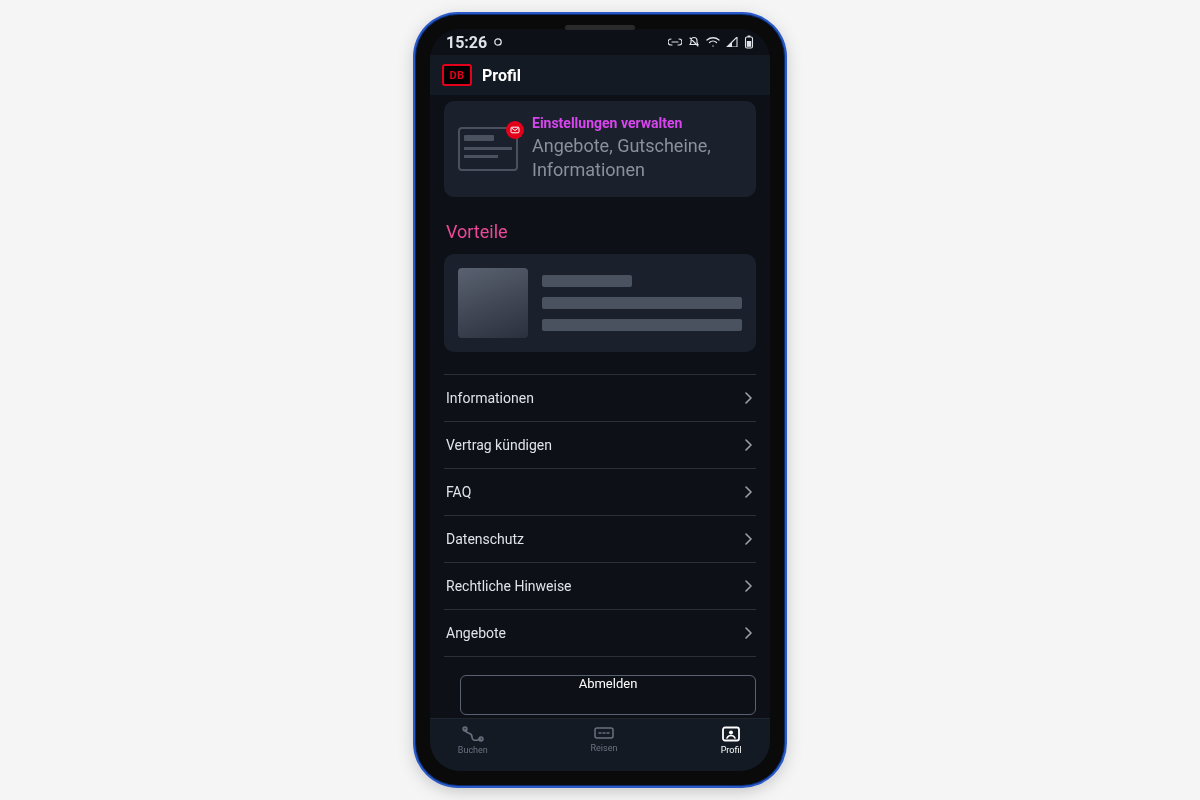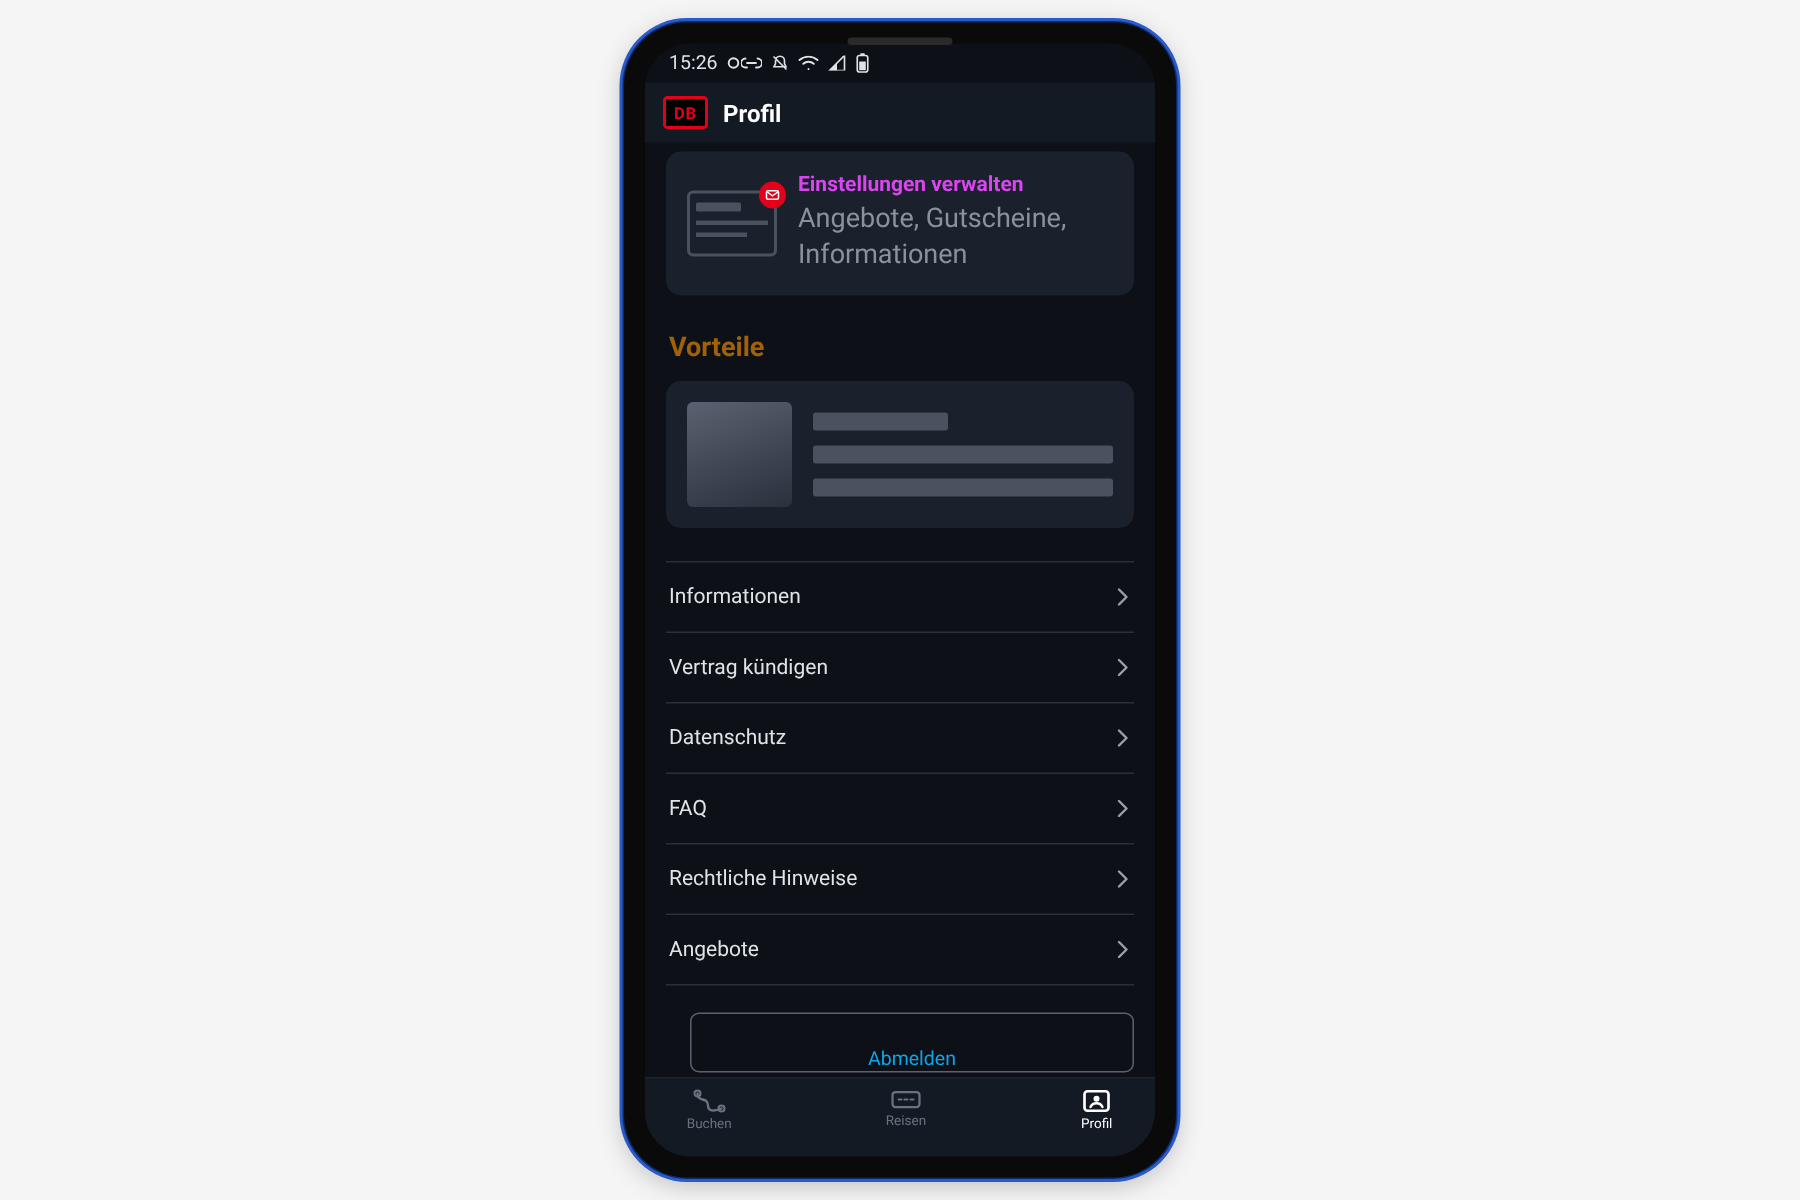--- a/index.html
+++ b/index.html
@@ -37,22 +37,22 @@
     width:100%;height:100%;
     background:var(--screen);
     border-radius:30px;
     overflow:hidden;
     display:flex;flex-direction:column;
     color:var(--text);
     font-size:13px;
   }
   
   .statusbar{
-    height:26px;display:flex;align-items:center;
-    padding:0 16px;font-size:13px;font-weight:400;color:#dfe3e8;
+    height:26px;display:flex;align-items:center;justify-content:space-between;
+    padding:0 16px;font-size:16px;font-weight:700;color:#dfe3e8;
   }
   .status-left{display:flex;align-items:center;gap:6px;}
   .status-right{display:flex;align-items:center;gap:6px;}
   .status-right svg{display:block;}
   
   .app-header{
     background:var(--header-bg);
     height:40px;display:flex;align-items:center;gap:10px;padding:0 12px;
   }
   .db-logo{
@@ -71,42 +71,42 @@
   .card-icon{
     width:56px;height:40px;border:2px solid #4a5260;border-radius:4px;
     position:relative;flex-shrink:0;
   }
   .card-icon .stripe{position:absolute;left:4px;right:22px;top:6px;height:6px;background:#4a5260;border-radius:1px;}
   .card-icon .line1{position:absolute;left:4px;right:4px;top:18px;height:3px;background:#4a5260;}
   .card-icon .line2{position:absolute;left:4px;right:18px;top:26px;height:3px;background:#4a5260;}
   .card-icon .badge{position:absolute;top:-8px;right:-8px;width:18px;height:18px;background:var(--db-red);border-radius:50%;display:flex;align-items:center;justify-content:center;}
   .card-text strong{display:block;font-size:14px;color:#d946ef;margin-bottom:3px;}
   .card-text span{color:var(--text-dim);font-size:18px;line-height:1.35;}
-  .section-title{font-size:18px;font-weight:700;color:#a16207;margin:24px 0 12px 2px;}
+  .section-title{font-size:18px;font-weight:400;color:#ec4899;margin:24px 0 12px 2px;}
   .placeholder-card{
     background:var(--card);border-radius:10px;padding:14px;display:flex;gap:14px;
   }
   .ph-thumb{width:70px;height:70px;border-radius:4px;background:linear-gradient(160deg,#5a6170 0%,#2a303c 100%);flex-shrink:0;}
   .ph-lines{flex:1;display:flex;flex-direction:column;gap:10px;justify-content:center;}
   .ph-line{height:12px;border-radius:2px;background:#4a5260;}
   .ph-line.short{width:45%;}
   .ph-line.long{width:100%;}
   
   .list{margin-top:22px;border-top:1px solid var(--divider);}
   .row{
     height:46px;display:flex;align-items:center;justify-content:space-between;
     border-bottom:1px solid var(--divider);padding:0 4px 0 2px;
   }
   .row span{font-size:14px;color:#e0e3e8;}
   .chev{color:#9aa0aa;}
   
   .logout-btn{
     margin:18px 0 0 16px;border:1px solid #5a6170;border-radius:6px;
-    height:38px;display:flex;align-items:flex-end;justify-content:center;
-    font-size:13px;color:#0ea5e9;
+    height:38px;display:flex;align-items:flex-start;justify-content:center;
+    font-size:13px;color:#ffffff;
   }
   .version{
     text-align:center;font-size:12px;color:#cfd3d9;margin:12px 0 0 0;
     display:flex;align-items:center;justify-content:center;gap:6px;
   }
   .heart{color:var(--db-red);font-size:13px;}
   
   .bottom-nav{
     height:46px;background:var(--header-bg);
     display:flex;align-items:flex-start;justify-content:space-around;
@@ -199,27 +199,27 @@
                 <path d="M2 1l5 5-5 5" stroke="currentColor" stroke-width="1.6" fill="none" stroke-linecap="round" stroke-linejoin="round"></path>
               </svg>
           </div>
           <div class="row">
             <span>Vertrag kündigen</span>
             <svg class="chev" width="8" height="12" viewBox="0 0 8 12">
                 <path d="M2 1l5 5-5 5" stroke="currentColor" stroke-width="1.6" fill="none" stroke-linecap="round" stroke-linejoin="round"></path>
               </svg>
           </div>
           <div class="row">
+            <span>FAQ</span>
+            <svg class="chev" width="8" height="12" viewBox="0 0 8 12">
+                <path d="M2 1l5 5-5 5" stroke="currentColor" stroke-width="1.6" fill="none" stroke-linecap="round" stroke-linejoin="round"></path>
+              </svg>
+          </div>
+          <div class="row">
             <span>Datenschutz</span>
-            <svg class="chev" width="8" height="12" viewBox="0 0 8 12">
-                <path d="M2 1l5 5-5 5" stroke="currentColor" stroke-width="1.6" fill="none" stroke-linecap="round" stroke-linejoin="round"></path>
-              </svg>
-          </div>
-          <div class="row">
-            <span>FAQ</span>
             <svg class="chev" width="8" height="12" viewBox="0 0 8 12">
                 <path d="M2 1l5 5-5 5" stroke="currentColor" stroke-width="1.6" fill="none" stroke-linecap="round" stroke-linejoin="round"></path>
               </svg>
           </div>
           <div class="row">
             <span>Rechtliche Hinweise</span>
             <svg class="chev" width="8" height="12" viewBox="0 0 8 12">
                 <path d="M2 1l5 5-5 5" stroke="currentColor" stroke-width="1.6" fill="none" stroke-linecap="round" stroke-linejoin="round"></path>
               </svg>
           </div>

